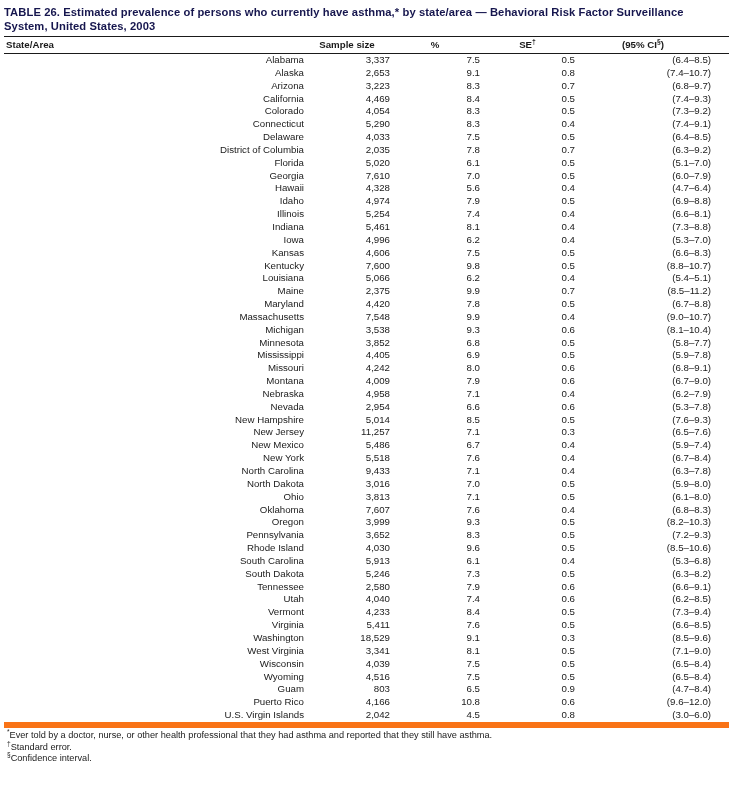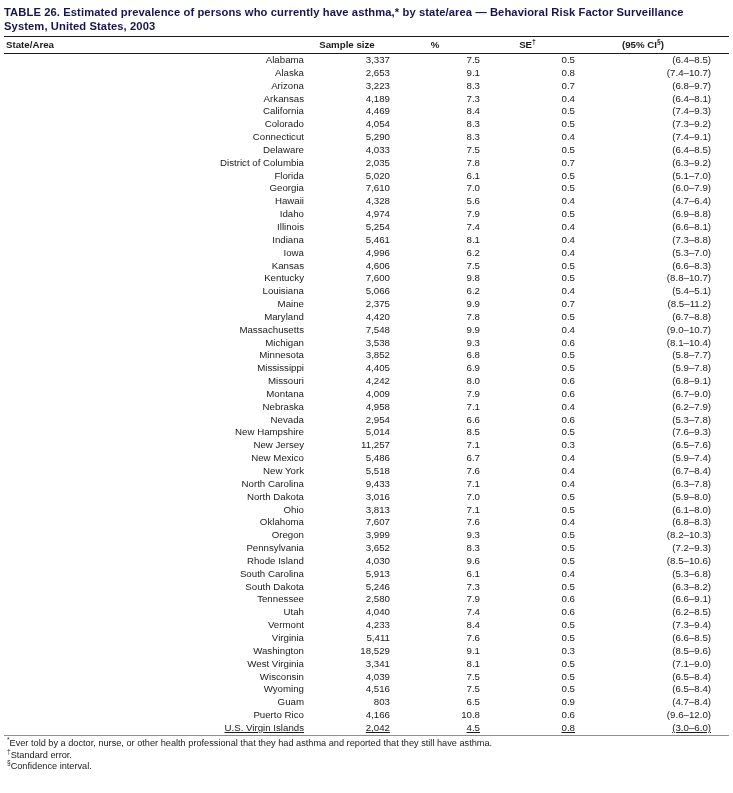--- a/index.html
+++ b/index.html
@@ -30,21 +30,21 @@
   }
   thead th.left { text-align: left; padding-left: 2px; }
   thead th.num  { text-align: center; }
   tbody td {
     font-size: 9.7px; height: 12.85px; line-height: 12.85px;
     padding: 0; white-space: nowrap; overflow: hidden;
   }
   tbody td.state { text-align: right; padding-left: 2px; }
   tbody td.num   { text-align: right; }
   td.ci, th.ci { padding-right: 18px; }
-  tbody tr:last-child td { border-bottom: 1px solid #f97316; text-decoration: underline; }
+  tbody tr:last-child td { border-bottom: 6px solid #f97316; }
   sup { font-size: 6.8px; line-height: 0; }
   .footnotes { margin: 2px 0 0 3px; }
   .footnote { font-size: 9.2px; line-height: 11.8px; color: #1a1a1a; }
   .footnote sup { font-size: 6.5px; }
 </style>
 </head>
 <body>
 
 <div class="page">
 
@@ -86,27 +86,20 @@
           <td class="num ci">(7.4–10.7)</td>
         </tr>
         <tr>
           <td class="state">Arizona</td>
           <td class="num">3,223</td>
           <td class="num">8.3</td>
           <td class="num">0.7</td>
           <td class="num ci">(6.8–9.7)</td>
         </tr>
         <tr>
-          <td class="state">Arkansas</td>
-          <td class="num">4,189</td>
-          <td class="num">7.3</td>
-          <td class="num">0.4</td>
-          <td class="num ci">(6.4–8.1)</td>
-        </tr>
-        <tr>
           <td class="state">California</td>
           <td class="num">4,469</td>
           <td class="num">8.4</td>
           <td class="num">0.5</td>
           <td class="num ci">(7.4–9.3)</td>
         </tr>
         <tr>
           <td class="state">Colorado</td>
           <td class="num">4,054</td>
           <td class="num">8.3</td>

